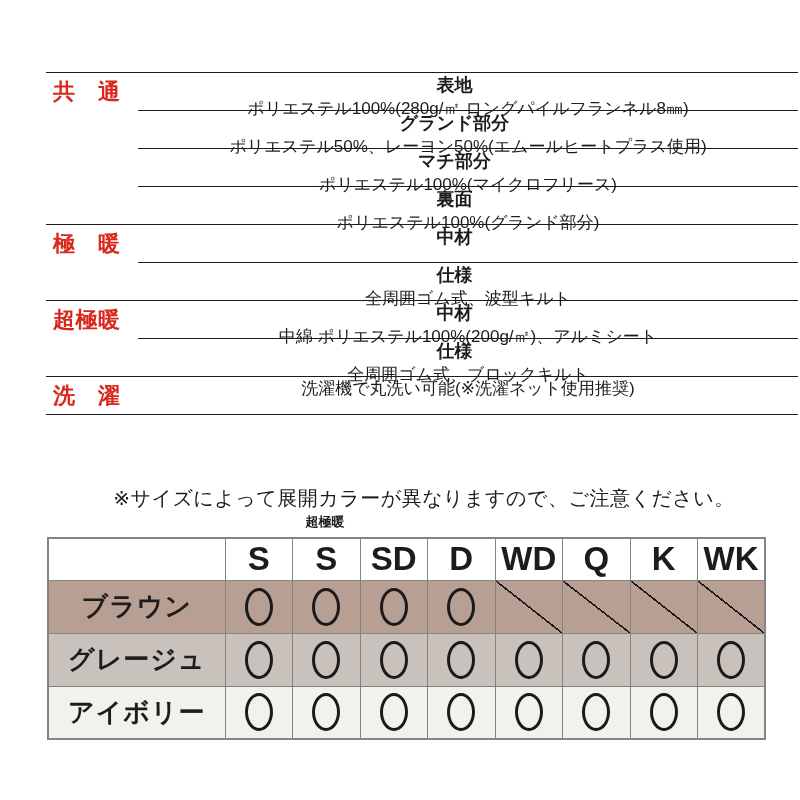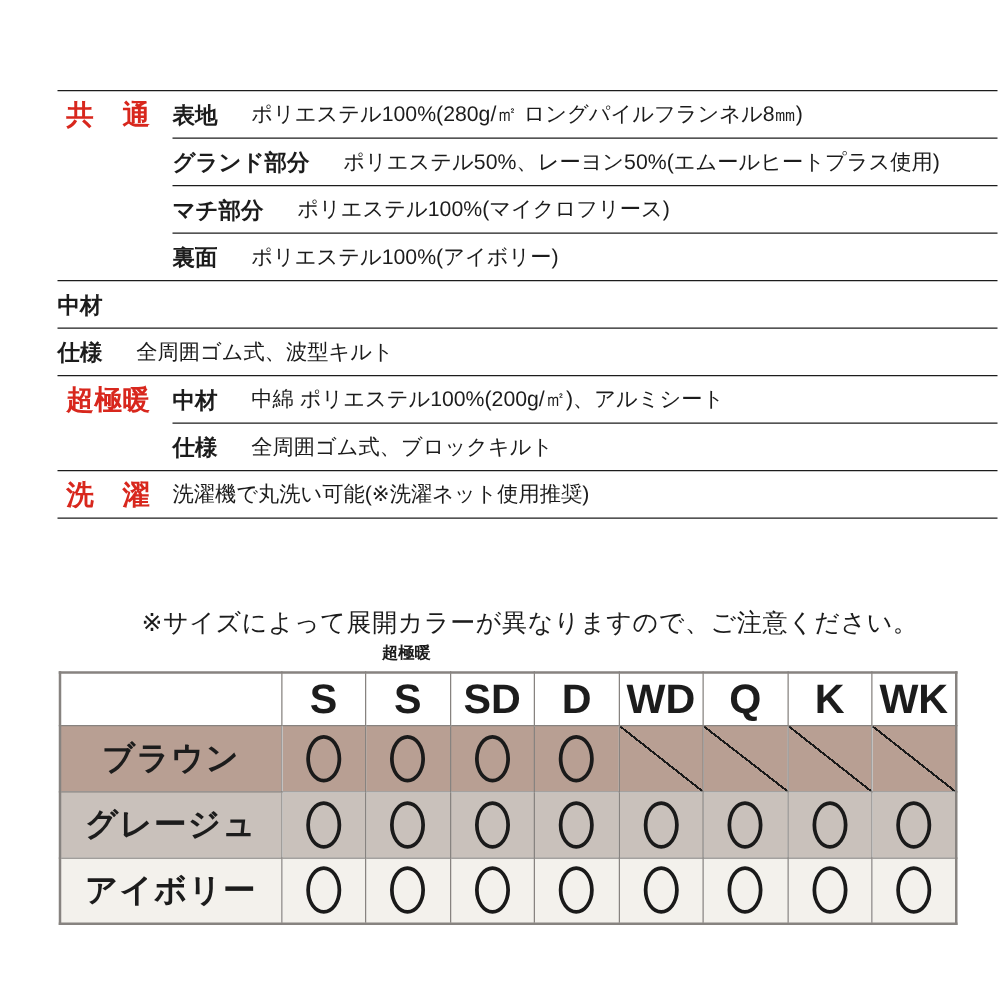--- a/index.html
+++ b/index.html
@@ -38,20 +38,21 @@
     color: var(--label-red);
     line-height: 37px;
     letter-spacing: 0.5px;
   }
   .spec-rows { flex: 1; min-width: 0; }
   .spec-row {
     height: 37px;
     display: flex;
     align-items: center;
     white-space: nowrap;
+    flex-direction: column;
   }
   .spec-row + .spec-row { border-top: 1px solid var(--line-black); }
   .spec-row-label {
     font-weight: bold;
     font-size: 18px;
     margin-right: 27px;
     flex: 0 0 auto;
   }
   .spec-row-label:empty { display: none; }
   .spec-row-text { font-size: 17px; }
@@ -136,26 +137,27 @@
       <div class="spec-row">
         <span class="spec-row-label">グランド部分</span>
         <span class="spec-row-text">ポリエステル50%、レーヨン50%(エムールヒートプラス使用)</span>
       </div>
       <div class="spec-row">
         <span class="spec-row-label">マチ部分</span>
         <span class="spec-row-text">ポリエステル100%(マイクロフリース)</span>
       </div>
       <div class="spec-row">
         <span class="spec-row-label">裏面</span>
-        <span class="spec-row-text">ポリエステル100%(アイボリー)</span>
-      </div>
-    </div>
-  </div>
-
-  <div class="spec-group">
+        <span class="spec-row-text">ポリエステル100%(グランド部分)</span>
+      </div>
+    </div>
+  </div>
+
+  <div class="spec-group">
+    <div class="spec-group-label">極　暖</div>
     <div class="spec-rows">
       <div class="spec-row">
         <span class="spec-row-label">中材</span>
       </div>
       <div class="spec-row">
         <span class="spec-row-label">仕様</span>
         <span class="spec-row-text">全周囲ゴム式、波型キルト</span>
       </div>
     </div>
   </div>

